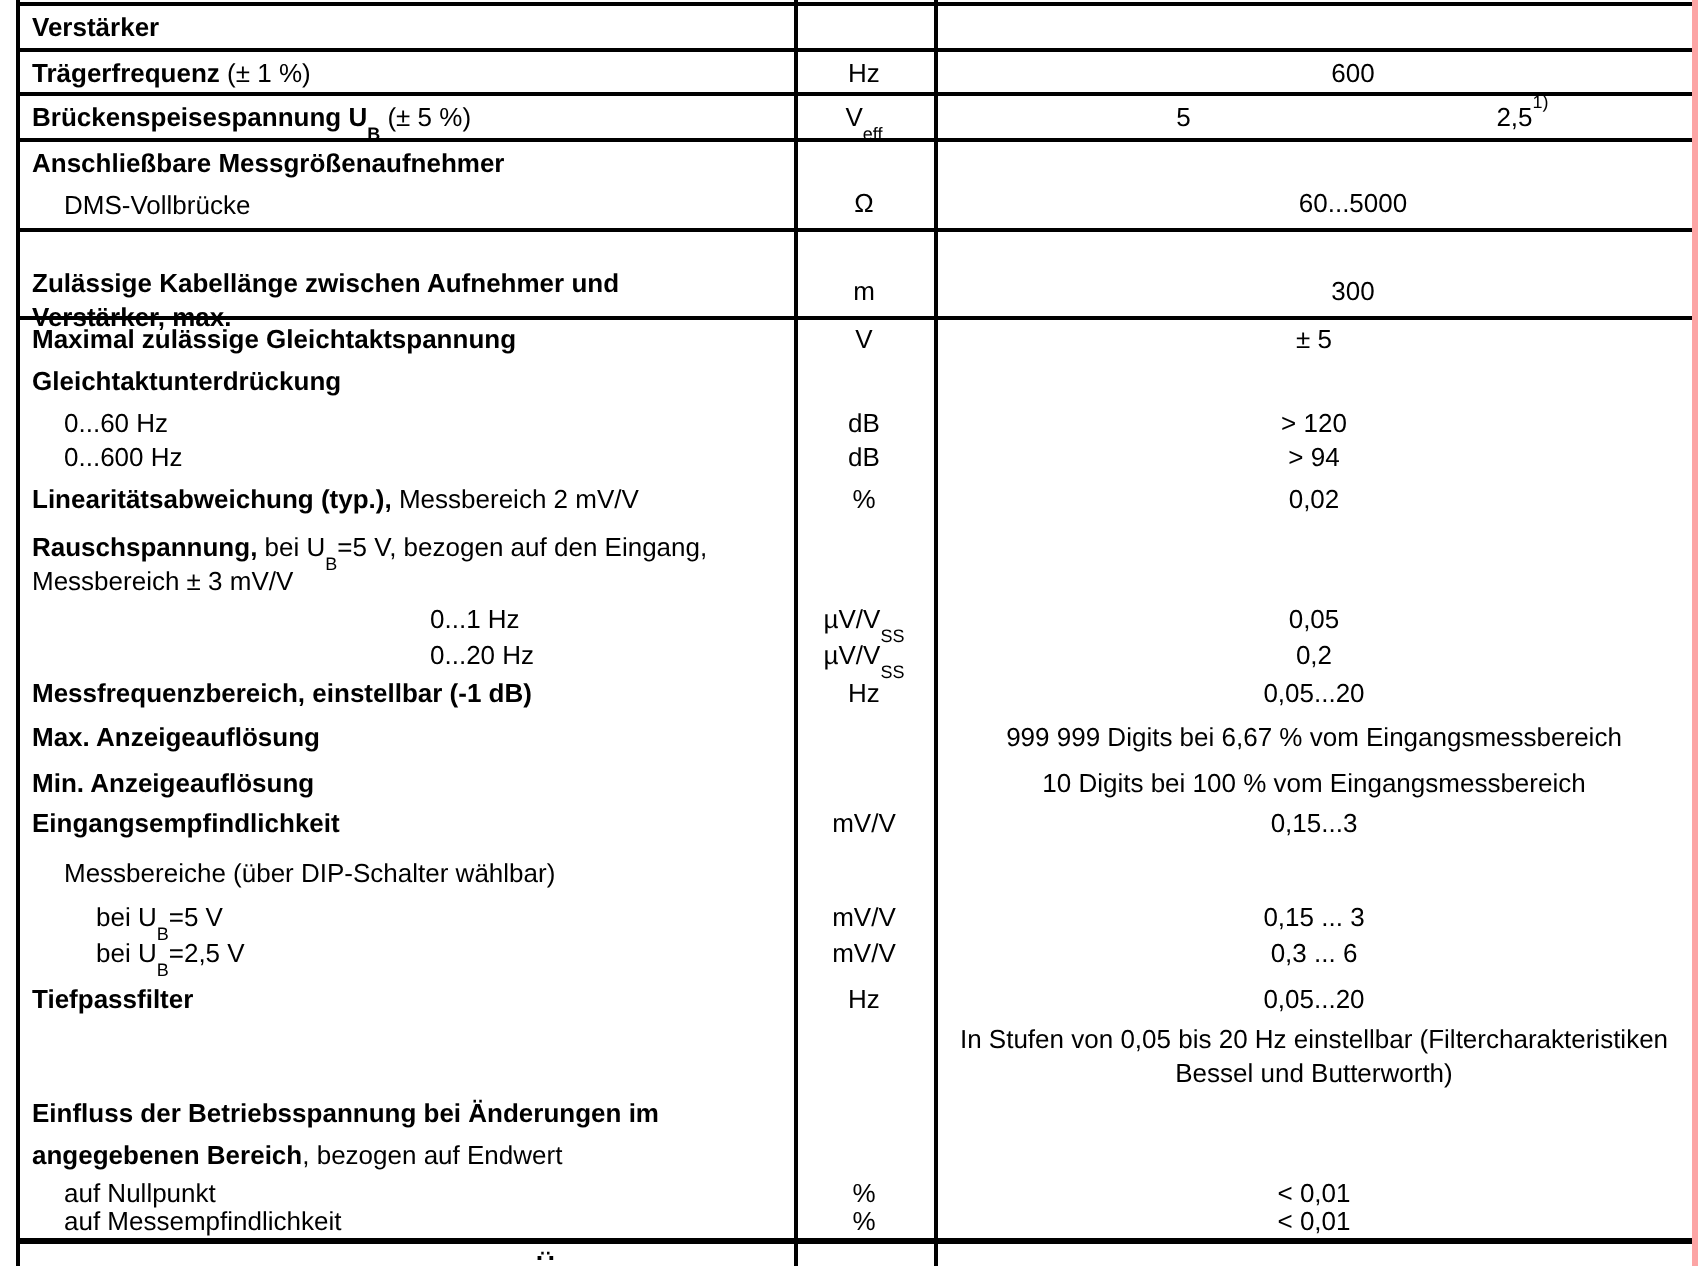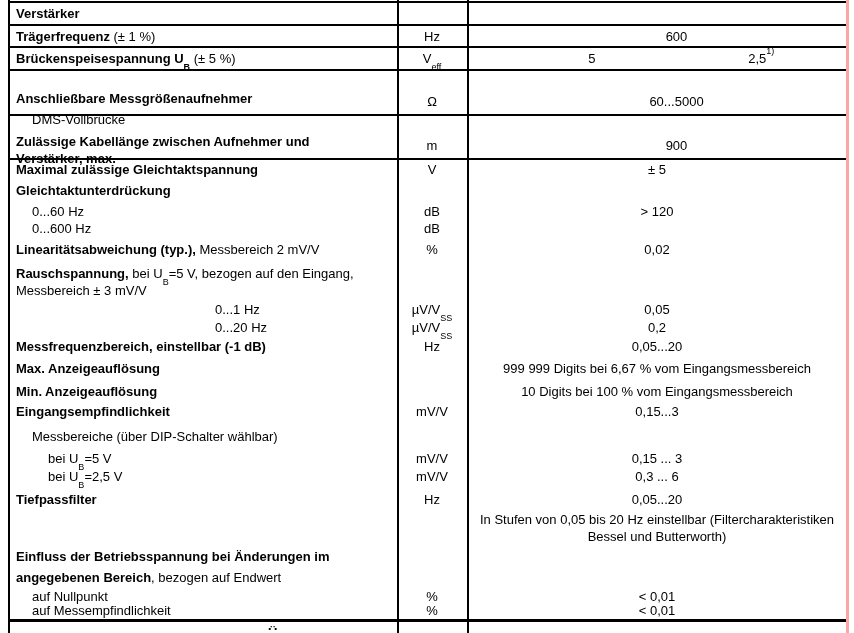--- a/index.html
+++ b/index.html
@@ -68,59 +68,60 @@
         <div class="vc" style="width:50%;justify-content:center">
           <span>5</span>
         </div>
         <div class="vc" style="width:50%;justify-content:center">
           <span><span>2,5</span><sup>1)</sup></span>
         </div>
       </div>
     </div>
 
     <div class="row" style="height:45px">
-      <div class="c1" style="padding-top:20px">
+      <div class="c1" style="padding-top:3px">
         <div class="b" style="height:16px;line-height:16px">Anschließbare Messgrößenaufnehmer</div>
         <div style="height:16px;line-height:16px;margin-top:5px;padding-left:16px">DMS-Vollbrücke</div>
       </div>
       <div class="c2 bc">
         <span>Ω</span>
       </div>
       <div class="c3 bc">
         <span>60...5000</span>
       </div>
     </div>
 
     <div class="row" style="height:44px">
       <div class="c1" style="padding-top:18px">
         <div class="b" style="height:16px;line-height:16px">Zulässige Kabellänge zwischen Aufnehmer und</div>
         <div class="b" style="height:16px;line-height:16px;margin-top:1px">Verstärker, max.</div>
       </div>
       <div class="c2 bc">
         <span>m</span>
       </div>
       <div class="c3 bc">
-        <span>900</span>
+        <span>300</span>
       </div>
     </div>
 
     <div class="row big">
 
       <div class="ln lbl b" style="top:2px">Maximal zulässige Gleichtaktspannung</div>
       <div class="ln unit" style="top:2px">V</div>
       <div class="ln val" style="top:2px">± 5</div>
 
       <div class="ln lbl b" style="top:23px">Gleichtaktunterdrückung</div>
 
       <div class="ln" style="top:44px;left:22px">0...60 Hz</div>
       <div class="ln unit" style="top:44px">dB</div>
       <div class="ln val" style="top:44px">&gt; 120</div>
 
       <div class="ln" style="top:61px;left:22px">0...600 Hz</div>
       <div class="ln unit" style="top:61px">dB</div>
+      <div class="ln val" style="top:61px">&gt; 94</div>
 
       <div class="ln lbl" style="top:82px"><span class="b">Linearitätsabweichung (typ.),</span><span> Messbereich 2 mV/V</span></div>
       <div class="ln unit" style="top:82px">%</div>
       <div class="ln val" style="top:82px">0,02</div>
 
       <div class="ln lbl" style="top:106px"><span class="b">Rauschspannung,</span><span> bei U</span><sub>B</sub><span>=5 V,  bezogen auf den Eingang,</span></div>
       <div class="ln lbl" style="top:123px">Messbereich ± 3 mV/V</div>
 
       <div class="ln" style="top:142px;left:205px">0...1 Hz</div>
       <div class="ln unit" style="top:142px"><span>µV/V</span><sub>SS</sub></div>

